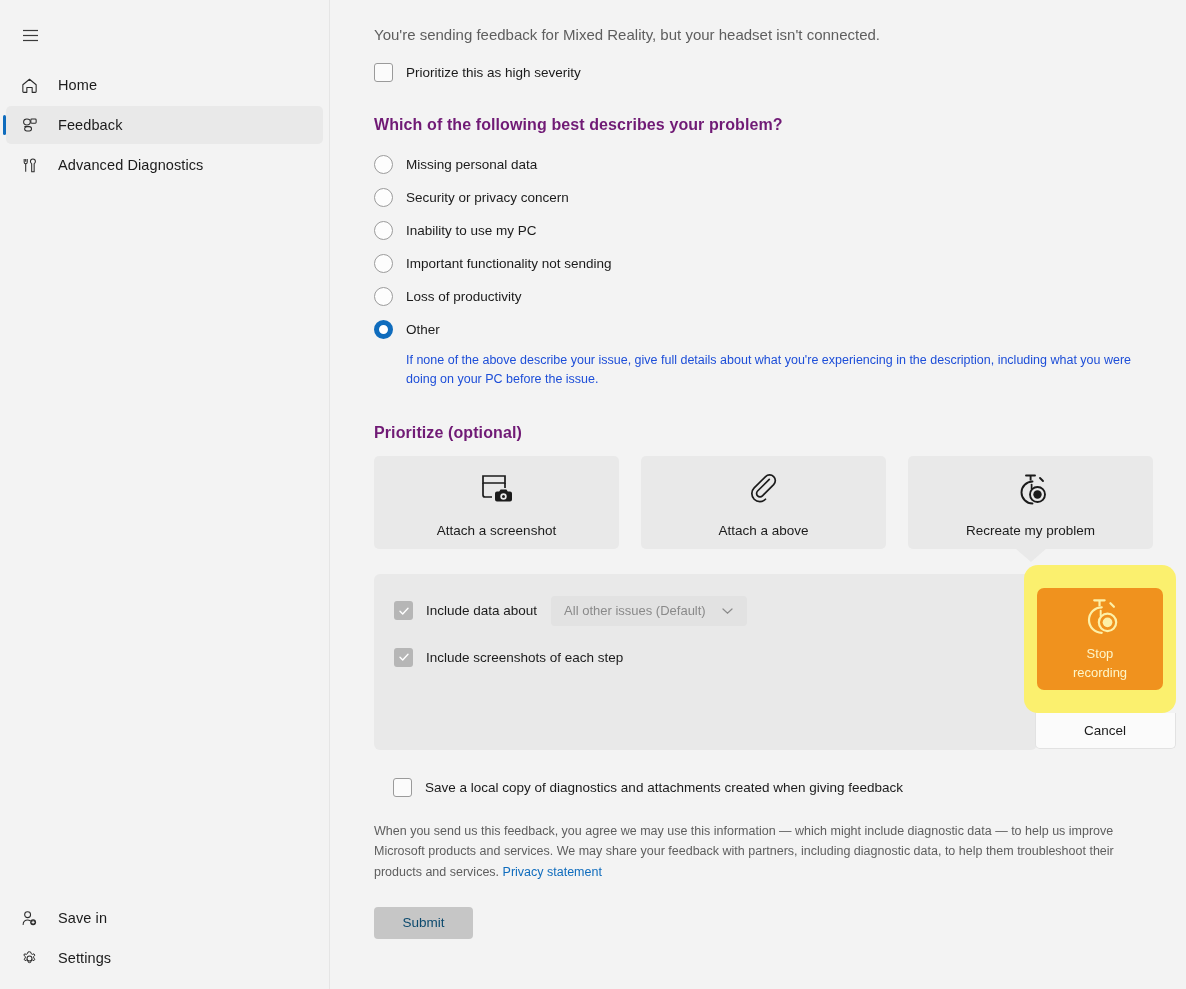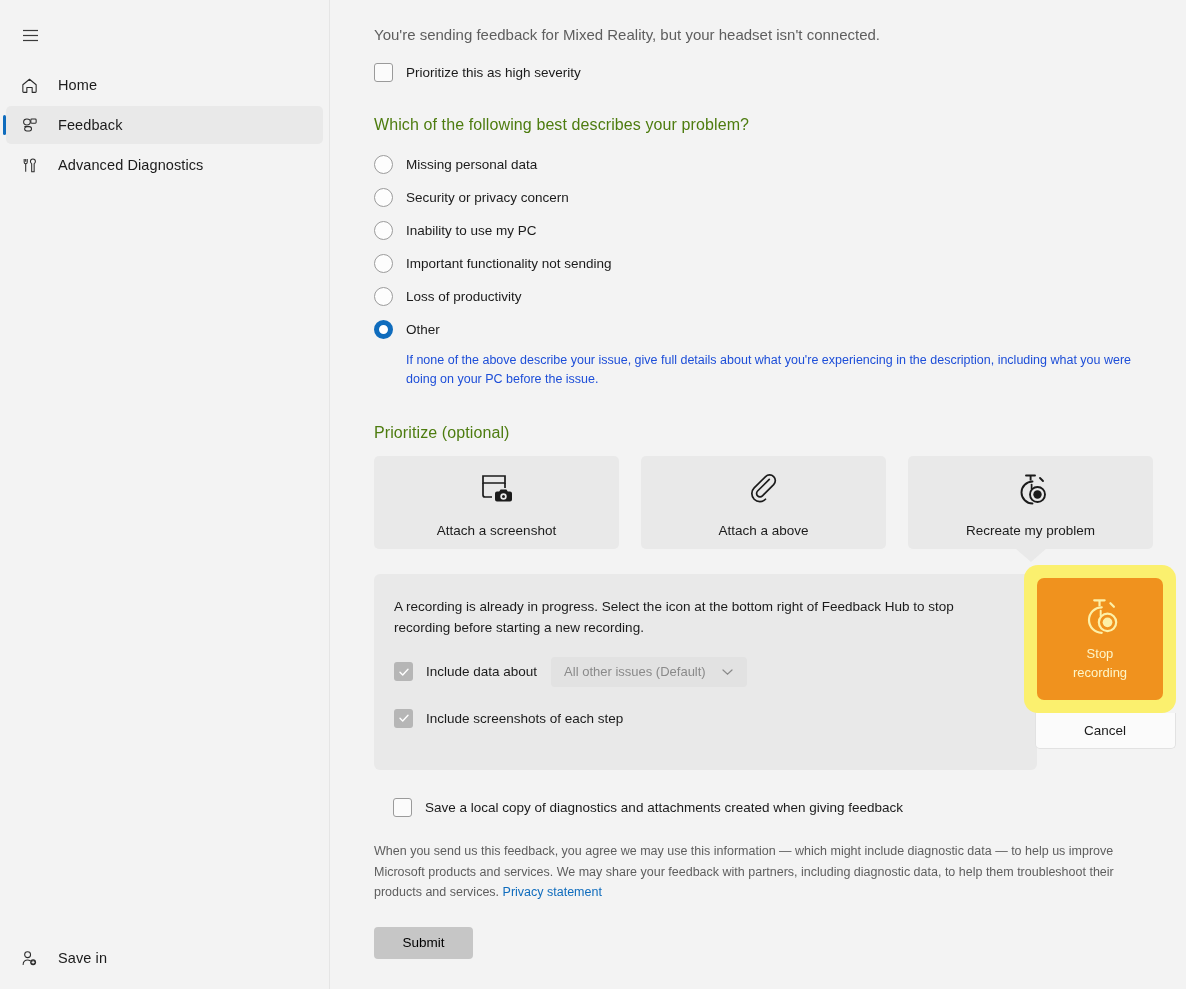--- a/index.html
+++ b/index.html
@@ -110,22 +110,22 @@
     box-sizing: border-box;
     flex: 0 0 19px;
   }
   .check-label {
     margin-left: 13px;
     font-size: 13.5px;
     color: #1b1b1b;
   }
   .section-title {
     font-size: 16px;
-    font-weight: normal;
-    color: #4d7c0f;
+    font-weight: bold;
+    color: #701a75;
     margin: 34px 0 14px 9px;
     letter-spacing: .1px;
   }
   .radio-row {
     display: flex;
     align-items: center;
     margin-left: 9px;
     height: 33px;
     cursor: pointer;
   }
@@ -255,21 +255,21 @@
     height: 148px;
     background: #fbf06e;
     border-radius: 14px;
     display: flex;
     align-items: center;
     justify-content: center;
     box-sizing: border-box;
   }
   .stop-btn {
     width: 126px;
-    height: 122px;
+    height: 102px;
     background: #f0921e;
     border: none;
     border-radius: 7px;
     display: flex;
     flex-direction: column;
     align-items: center;
     justify-content: center;
     cursor: pointer;
     font-family: inherit;
   }
@@ -313,21 +313,21 @@
     max-width: 770px;
   }
   .legal a { color: #0f6cbd; text-decoration: none; }
   .submit-btn {
     margin: 24px 0 0 9px;
     width: 99px;
     height: 32px;
     background: #c6c6c6;
     border: none;
     border-radius: 4px;
-    color: #000000;
+    color: #0c4a6e;
     font-size: 13.5px;
     font-family: inherit;
     cursor: default;
   }
 </style>
 </head>
 <body>
 
 <div class="app">
 
@@ -387,20 +387,29 @@
             <circle cx="8" cy="6" r="3.1" fill="none" stroke="#2b2b2b" stroke-width="1.1"></circle>
             <path d="M3.3 16.2c0-2.7 2.1-4.6 4.7-4.6 1.1 0 2 .3 2.8.8" fill="none" stroke="#2b2b2b" stroke-width="1.1" stroke-linecap="round"></path>
             <circle cx="13.8" cy="14" r="3.1" fill="#2b2b2b"></circle>
             <line x1="13.8" y1="12.4" x2="13.8" y2="15.6" stroke="#f3f3f3" stroke-width="1.1"></line>
             <line x1="12.2" y1="14" x2="15.4" y2="14" stroke="#f3f3f3" stroke-width="1.1"></line>
           </svg>
         </span>
         <span class="nav-label">Save in</span>
       </div>
 
+      <div class="nav-item">
+        <span class="nav-icon">
+          <svg width="19" height="19" viewBox="0 0 20 20">
+            <circle cx="10" cy="10" r="2.6" fill="none" stroke="#2b2b2b" stroke-width="1.1"></circle>
+            <path d="M10 2.9l1.2.25.5 1.7 1.35.78 1.68-.55.85 1.47-1.18 1.3v1.56l1.18 1.3-.85 1.47-1.68-.55-1.35.78-.5 1.7-1.2.25-1.2-.25-.5-1.7-1.35-.78-1.68.55-.85-1.47 1.18-1.3V7.85L4.02 6.55l.85-1.47 1.68.55 1.35-.78.5-1.7z" fill="none" stroke="#2b2b2b" stroke-width="1.05" stroke-linejoin="round"></path>
+          </svg>
+        </span>
+        <span class="nav-label">Settings</span>
+      </div>
     </div>
   </div>
 
   <div class="main">
 
     <p class="notice">You're sending feedback for Mixed Reality, but your headset isn't connected.</p>
 
     <div class="check-row">
       <span class="cbox"></span>
       <span class="check-label">Prioritize this as high severity</span>
@@ -474,21 +483,20 @@
             <circle cx="25.5" cy="23.5" r="7.5" fill="none" stroke="#1b1b1b" stroke-width="1.9"></circle>
             <circle cx="25.5" cy="23.5" r="4.2" fill="#1b1b1b"></circle>
           </svg>
         </span>
         <span class="cap">Recreate my problem</span>
         <span class="notch"></span>
       </button>
     </div>
 
     <div class="rec-panel">
-      <p class="rec-text">A recording is already in progress. Select the icon at the bottom right of Feedback Hub to stop recording before starting a new recording.</p>
 
       <div class="rec-check-row">
         <span class="cbox-checked">
           <svg width="12" height="12" viewBox="0 0 12 12">
             <polyline points="2,6.3 4.7,9 10,3.2" fill="none" stroke="#ffffff" stroke-width="1.4" stroke-linecap="round" stroke-linejoin="round"></polyline>
           </svg>
         </span>
         <span class="rec-check-label">Include data about</span>
         <span class="dd">
           <span class="dd-val">All other issues (Default)</span>

